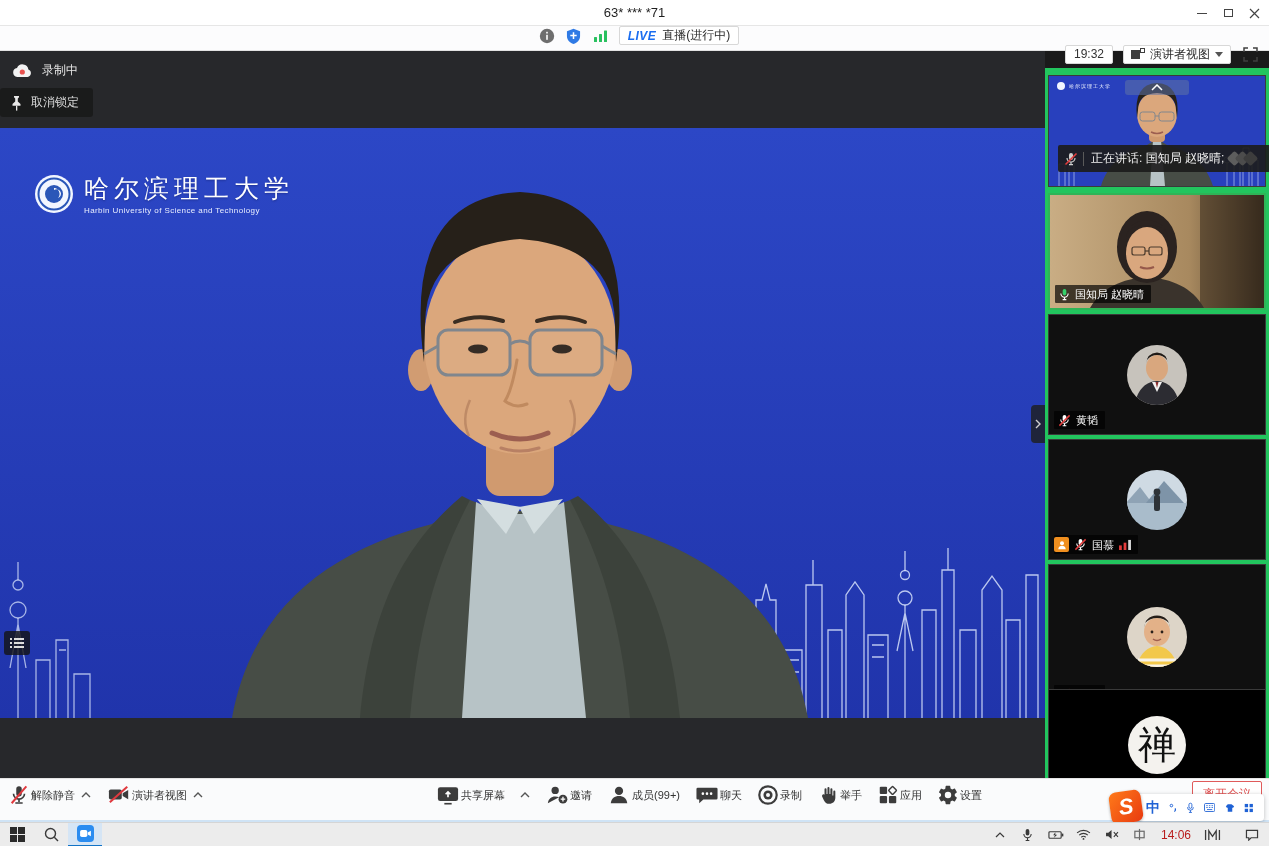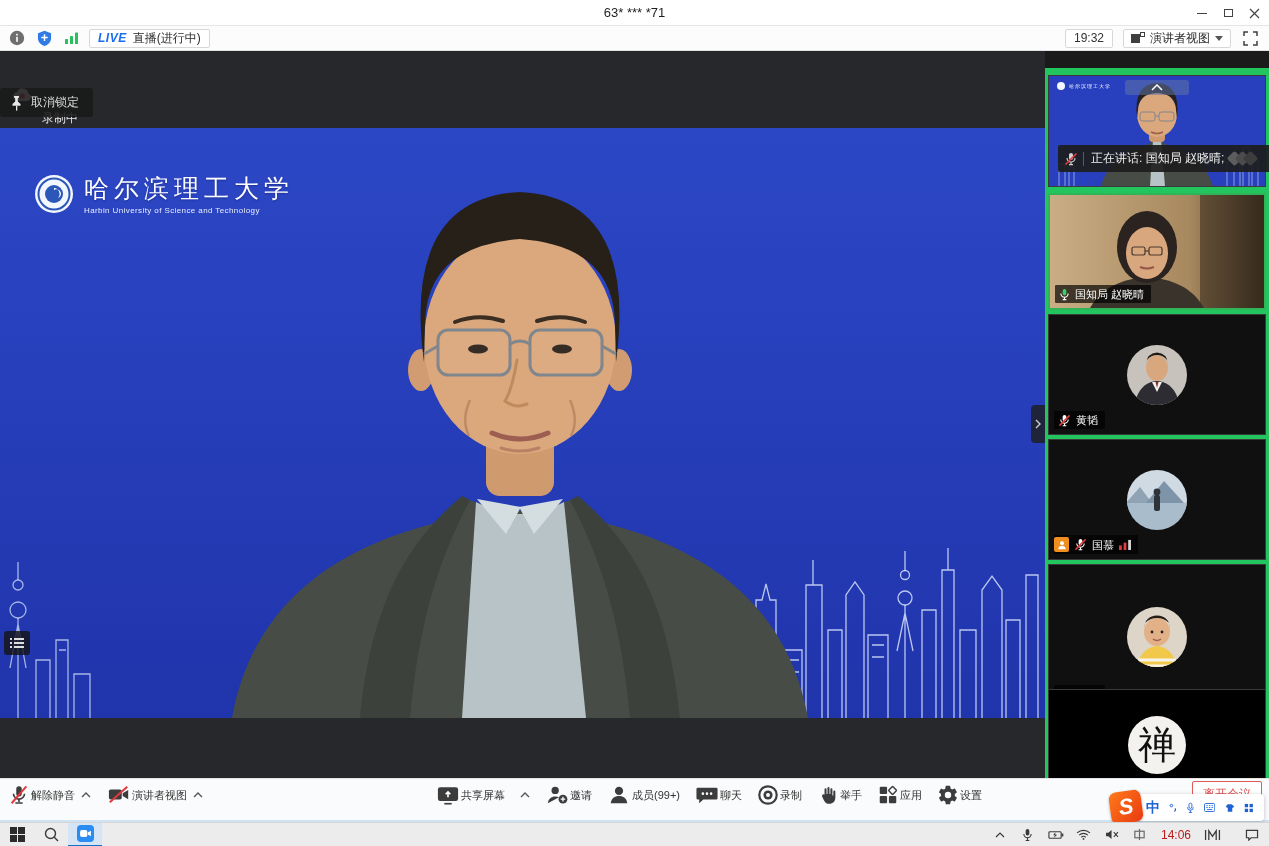--- a/index.html
+++ b/index.html
@@ -8,39 +8,39 @@
 
 
 .titlebar { position:absolute; left:0; top:0; width:1269px; height:26px; background:#ffffff; border-bottom:1px solid #e6e6e6; z-index:40; }
 .window-title { position:absolute; left:0; right:0; top:0; height:26px; text-align:center; line-height:26px; font-size:13px; color:#1f1f1f; }
 .win-controls { position:absolute; right:2px; top:0; height:26px; display:flex; }
 .win-btn { width:26px; height:26px; display:flex; align-items:center; justify-content:center; cursor:default; }
 .min-glyph { width:10px; height:1px; background:#444; }
 .max-glyph { width:9px; height:8px; border:1px solid #444; }
 
 
-.mheader { position:absolute; left:0; top:26px; width:1269px; height:25px; background:#fcfcfd; border-bottom:1px solid #e2e2e2; display:flex; align-items:center; z-index:40; }
+.mheader { position:absolute; left:0; top:26px; width:1269px; height:25px; background:#fcfcfd; border-bottom:1px solid #e2e2e2; display:flex; align-items:center; z-index:40;flex-direction:column; }
 .mheader-left { display:flex; align-items:center; gap:9px; padding-left:8px; }
 .icon-20 { width:18px; height:18px; display:flex; align-items:center; justify-content:center; }
 .live-pill { display:flex; align-items:center; gap:6px; border:1px solid #d8d8d8; border-radius:2px; height:19px; padding:0 8px; background:#fff; }
 .live-word { color:#1a6df0; font-weight:bold; font-size:12px; letter-spacing:.5px; font-style:italic; }
 .live-status { color:#2b2b2b; font-size:12px; }
 .mheader-right { margin-left:auto; display:flex; align-items:center; gap:10px; padding-right:10px; }
 .timer-box { border:1px solid #d8d8d8; border-radius:2px; height:19px; line-height:17px; padding:0 8px; font-size:12px; color:#333; background:#fff; }
 .view-box { display:flex; align-items:center; gap:5px; border:1px solid #d8d8d8; border-radius:2px; height:19px; padding:0 7px; background:#fff; font-size:12px; color:#2b2b2b; }
 .caret-down { width:0; height:0; border-left:4px solid transparent; border-right:4px solid transparent; border-top:5px solid #555; }
 
 
 .stage { position:absolute; left:0; top:51px; width:1045px; height:727px; background:#27282b; overflow:hidden; }
 .main-video { position:absolute; left:0; top:77px; width:1045px; height:590px; }
 .uni-logo { position:absolute; left:34px; top:44px; display:flex; align-items:center; gap:10px; }
 .logo-text-cn { color:#fff; font-size:25px; font-family:"Liberation Serif","DejaVu Serif",serif; letter-spacing:5px; text-shadow:0 1px 2px rgba(0,0,40,.3); }
 .logo-text-en { color:#e8edff; font-size:8px; letter-spacing:.4px; margin-top:1px; }
 .rec-indicator { position:absolute; left:12px; top:11px; display:flex; align-items:center; gap:10px; z-index:5; }
-.rec-label { color:#e8e8e8; font-size:12px;margin-top:48px; }
+.rec-label { color:#e8e8e8; font-size:12px; }
 .unpin-btn { position:absolute; left:0px; top:37px; display:flex; align-items:center; gap:8px; background:rgba(25,25,25,.88); border-radius:3px; padding:6px 14px 6px 10px; z-index:5; }
 .unpin-label { color:#dcdcdc; font-size:12px; }
 .panel-toggle { position:absolute; left:4px; bottom:63px; width:26px; height:24px; background:rgba(20,20,20,.8); border-radius:3px; display:flex; align-items:center; justify-content:center; }
 .collapse-tab { position:absolute; right:0; top:354px; width:14px; height:38px; background:rgba(30,32,36,.85); border-radius:4px 0 0 4px; display:flex; align-items:center; justify-content:center; color:#cfcfcf; font-size:11px; }
 
 
 .sidebar { position:absolute; left:1045px; top:51px; width:224px; height:727px; background:#22c55e;margin-top:17px; }
 .tile { position:absolute; left:3px; width:218px; background:#0c0c0c; border:1px solid #3a3a3a; overflow:hidden; }
 .tile-active { border:2px solid #2fb457; }
 .tile-label { position:absolute; left:5px; bottom:5px; display:flex; align-items:center; gap:5px; background:rgba(0,0,0,.68); padding:2px 7px 2px 4px; border-radius:1px; color:#fff; font-size:11px; line-height:14px; }

